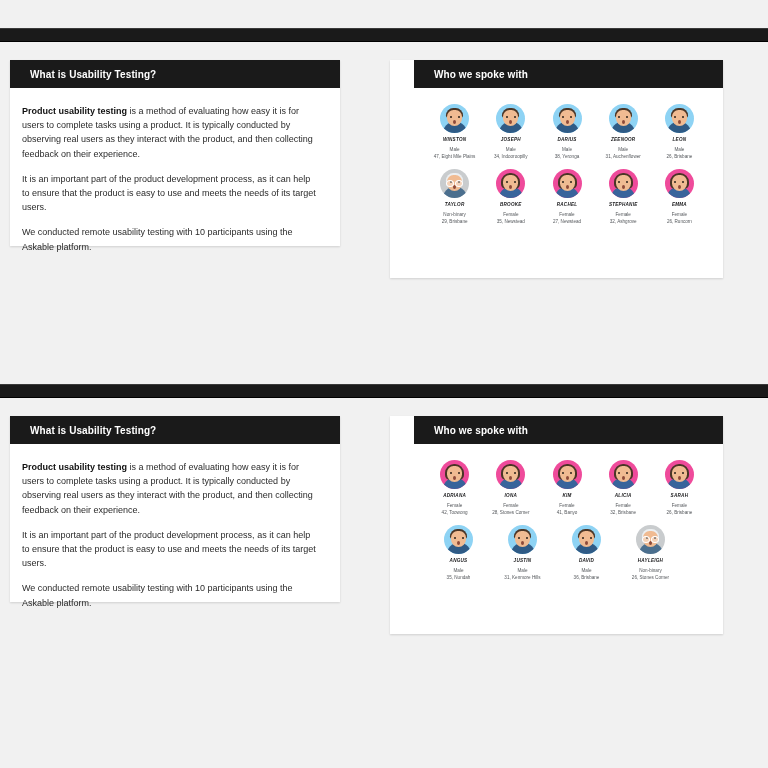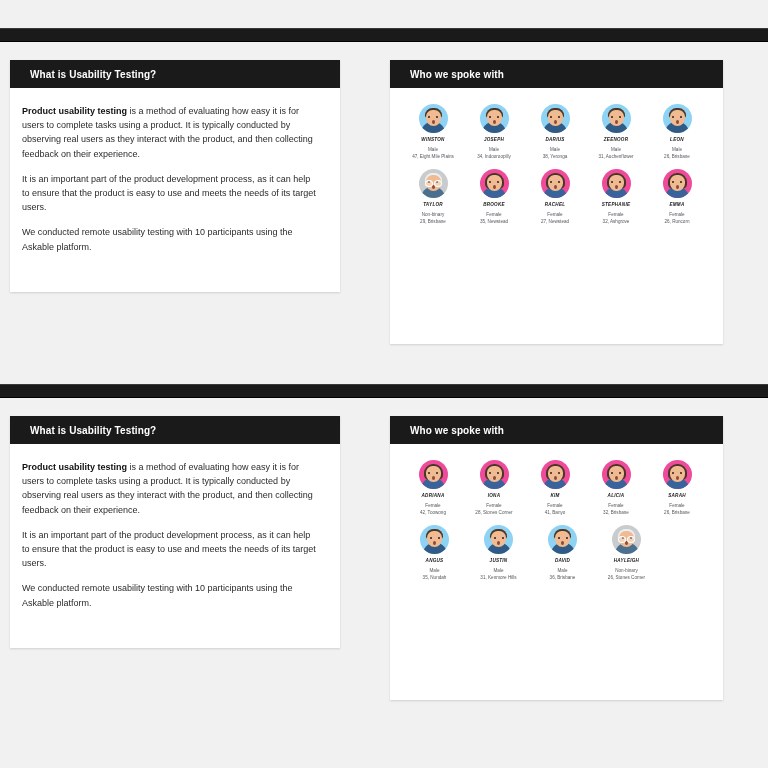--- a/index.html
+++ b/index.html
@@ -42,22 +42,22 @@
   .slide-2 { top: 416px; }
 
   .panel {
     position: absolute;
     background: #ffffff;
     box-shadow: 0 1px 2px rgba(0,0,0,0.14);
   }
   .panel-left  { left: 10px;  width: 330px; }
   .panel-right { left: 390px; width: 333px; }
 
-  .panel-left  { height: 232px; }
-  .panel-right { height: 284px; }
+  .panel-left  { height: 186px; }
+  .panel-right { height: 218px; padding-left: 24px; }
 
   .panel-header {
     height: 28px;
     background: #1a1a1a;
     display: flex;
     align-items: center;
     padding-left: 20px;
   }
   .panel-header-title {
     color: #ffffff;

